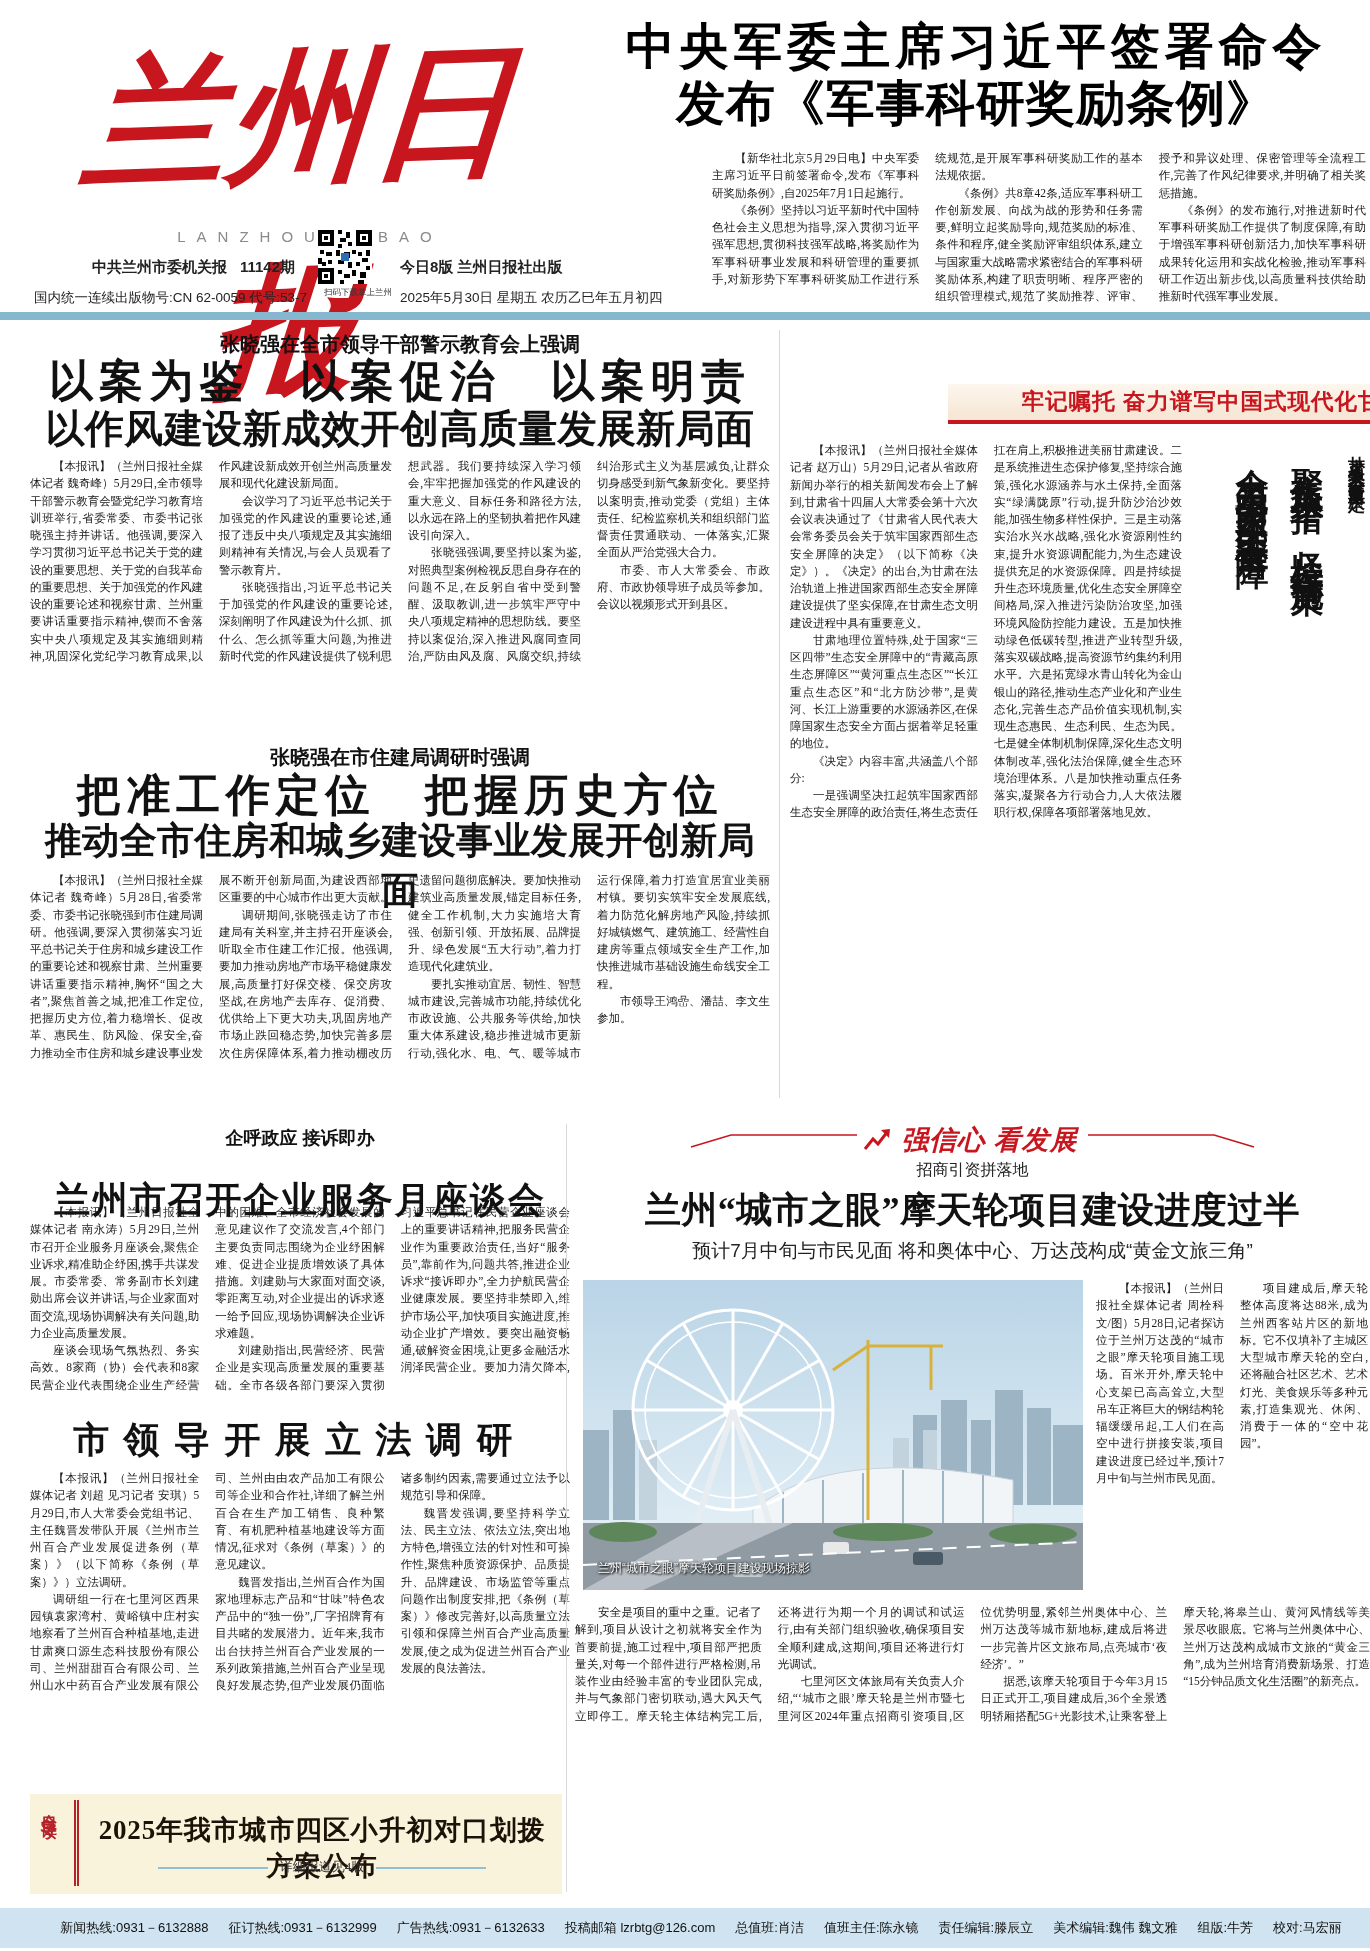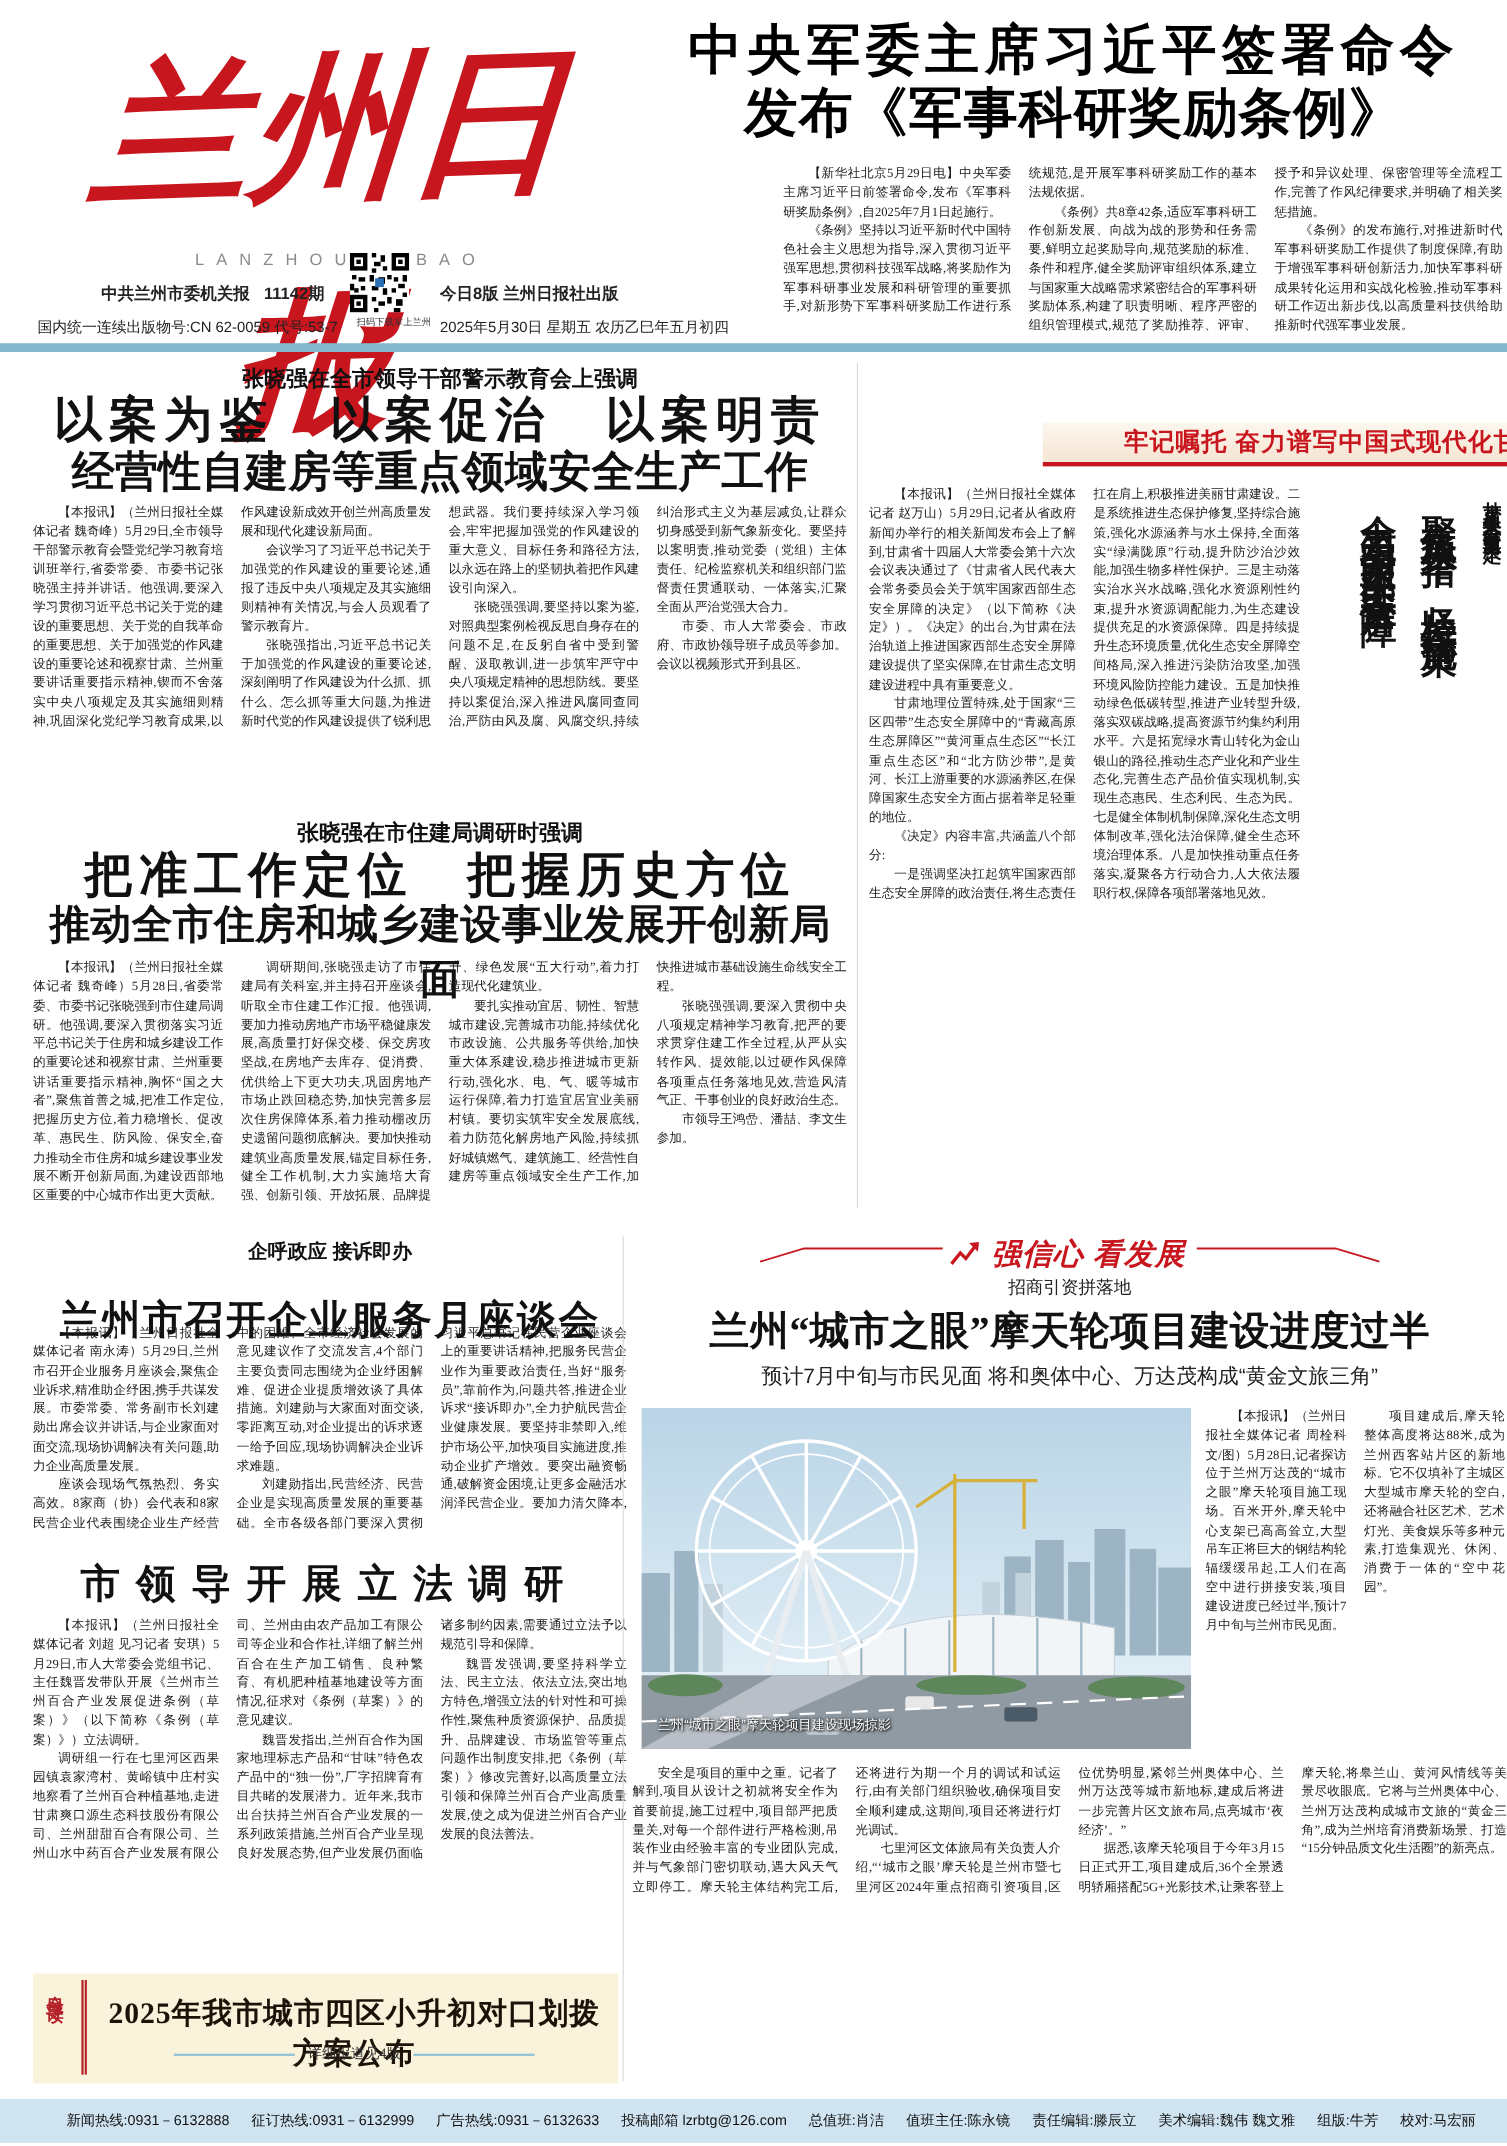--- a/index.html
+++ b/index.html
@@ -161,21 +161,21 @@
   <div class="body-text cols3 topstory-body">
 
   <p>【新华社北京5月29日电】中央军委主席习近平日前签署命令,发布《军事科研奖励条例》,自2025年7月1日起施行。</p>
       <p>《条例》坚持以习近平新时代中国特色社会主义思想为指导,深入贯彻习近平强军思想,贯彻科技强军战略,将奖励作为军事科研事业发展和科研管理的重要抓手,对新形势下军事科研奖励工作进行系统规范,是开展军事科研奖励工作的基本法规依据。</p>
       <p>《条例》共8章42条,适应军事科研工作创新发展、向战为战的形势和任务需要,鲜明立起奖励导向,规范奖励的标准、条件和程序,健全奖励评审组织体系,建立与国家重大战略需求紧密结合的军事科研奖励体系,构建了职责明晰、程序严密的组织管理模式,规范了奖励推荐、评审、授予和异议处理、保密管理等全流程工作,完善了作风纪律要求,并明确了相关奖惩措施。</p>
       <p>《条例》的发布施行,对推进新时代军事科研奖励工作提供了制度保障,有助于增强军事科研创新活力,加快军事科研成果转化运用和实战化检验,推动军事科研工作迈出新步伐,以高质量科技供给助推新时代强军事业发展。</p>
     </div>
 
   <div class="kicker s1-kicker">张晓强在全市领导干部警示教育会上强调</div>
   <div class="s1-h1 h-sans">以案为鉴　以案促治　以案明责</div>
-  <div class="s1-h2 h-sans">经营性自建房等重点领域安全生产工作</div>
+  <div class="s1-h2 h-sans">以作风建设新成效开创高质量发展新局面</div>
   <div class="body-text cols4 s1-body">
 
   <p>【本报讯】（兰州日报社全媒体记者 魏奇峰）5月29日,全市领导干部警示教育会暨党纪学习教育培训班举行,省委常委、市委书记张晓强主持并讲话。他强调,要深入学习贯彻习近平总书记关于党的建设的重要思想、关于党的自我革命的重要思想、关于加强党的作风建设的重要论述和视察甘肃、兰州重要讲话重要指示精神,锲而不舍落实中央八项规定及其实施细则精神,巩固深化党纪学习教育成果,以作风建设新成效开创兰州高质量发展和现代化建设新局面。</p>
       <p>会议学习了习近平总书记关于加强党的作风建设的重要论述,通报了违反中央八项规定及其实施细则精神有关情况,与会人员观看了警示教育片。</p>
       <p>张晓强指出,习近平总书记关于加强党的作风建设的重要论述,深刻阐明了作风建设为什么抓、抓什么、怎么抓等重大问题,为推进新时代党的作风建设提供了锐利思想武器。我们要持续深入学习领会,牢牢把握加强党的作风建设的重大意义、目标任务和路径方法,以永远在路上的坚韧执着把作风建设引向深入。</p>
       <p>张晓强强调,要坚持以案为鉴,对照典型案例检视反思自身存在的问题不足,在反躬自省中受到警醒、汲取教训,进一步筑牢严守中央八项规定精神的思想防线。要坚持以案促治,深入推进风腐同查同治,严防由风及腐、风腐交织,持续纠治形式主义为基层减负,让群众切身感受到新气象新变化。要坚持以案明责,推动党委（党组）主体责任、纪检监察机关和组织部门监督责任贯通联动、一体落实,汇聚全面从严治党强大合力。</p>
       <p>市委、市人大常委会、市政府、市政协领导班子成员等参加。会议以视频形式开到县区。</p>
     </div>
 
   <div class="rule-v"></div>
@@ -195,21 +195,20 @@
   </div>
 
   <div class="kicker s2-kicker">张晓强在市住建局调研时强调</div>
   <div class="s2-h1 h-serif">把准工作定位　把握历史方位</div>
   <div class="s2-h2 h-serif">推动全市住房和城乡建设事业发展开创新局面</div>
   <div class="body-text cols4 s2-body">
 
   <p>【本报讯】（兰州日报社全媒体记者 魏奇峰）5月28日,省委常委、市委书记张晓强到市住建局调研。他强调,要深入贯彻落实习近平总书记关于住房和城乡建设工作的重要论述和视察甘肃、兰州重要讲话重要指示精神,胸怀“国之大者”,聚焦首善之城,把准工作定位,把握历史方位,着力稳增长、促改革、惠民生、防风险、保安全,奋力推动全市住房和城乡建设事业发展不断开创新局面,为建设西部地区重要的中心城市作出更大贡献。</p>
       <p>调研期间,张晓强走访了市住建局有关科室,并主持召开座谈会,听取全市住建工作汇报。他强调,要加力推动房地产市场平稳健康发展,高质量打好保交楼、保交房攻坚战,在房地产去库存、促消费、优供给上下更大功夫,巩固房地产市场止跌回稳态势,加快完善多层次住房保障体系,着力推动棚改历史遗留问题彻底解决。要加快推动建筑业高质量发展,锚定目标任务,健全工作机制,大力实施培大育强、创新引领、开放拓展、品牌提升、绿色发展“五大行动”,着力打造现代化建筑业。</p>
       <p>要扎实推动宜居、韧性、智慧城市建设,完善城市功能,持续优化市政设施、公共服务等供给,加快重大体系建设,稳步推进城市更新行动,强化水、电、气、暖等城市运行保障,着力打造宜居宜业美丽村镇。要切实筑牢安全发展底线,着力防范化解房地产风险,持续抓好城镇燃气、建筑施工、经营性自建房等重点领域安全生产工作,加快推进城市基础设施生命线安全工程。</p>
-      <p>张晓强强调,要深入贯彻中央八项规定精神学习教育,把严的要求贯穿住建工作全过程,从严从实转作风、提效能,以过硬作风保障各项重点任务落地见效,营造风清气正、干事创业的良好政治生态。</p>
       <p>市领导王鸿嵒、潘喆、李文生参加。</p>
     </div>
 
   <div class="kicker s4-kicker">企呼政应 接诉即办</div>
   <div class="s4-h h-serif">兰州市召开企业服务月座谈会</div>
   <div class="body-text cols3 s4-body">
 
   <p>【本报讯】（兰州日报社全媒体记者 南永涛）5月29日,兰州市召开企业服务月座谈会,聚焦企业诉求,精准助企纾困,携手共谋发展。市委常委、常务副市长刘建勋出席会议并讲话,与企业家面对面交流,现场协调解决有关问题,助力企业高质量发展。</p>
       <p>座谈会现场气氛热烈、务实高效。8家商（协）会代表和8家民营企业代表围绕企业生产经营中的困难、全市经济社会发展的意见建议作了交流发言,4个部门主要负责同志围绕为企业纾困解难、促进企业提质增效谈了具体措施。刘建勋与大家面对面交谈,零距离互动,对企业提出的诉求逐一给予回应,现场协调解决企业诉求难题。</p>
       <p>刘建勋指出,民营经济、民营企业是实现高质量发展的重要基础。全市各级各部门要深入贯彻习近平总书记在民营企业座谈会上的重要讲话精神,把服务民营企业作为重要政治责任,当好“服务员”,靠前作为,问题共答,推进企业诉求“接诉即办”,全力护航民营企业健康发展。要坚持非禁即入,维护市场公平,加快项目实施进度,推动企业扩产增效。要突出融资畅通,破解资金困境,让更多金融活水润泽民营企业。要加力清欠降本,助企轻装发展。要深化依法行政,切实保障企业合法权益。</p>

